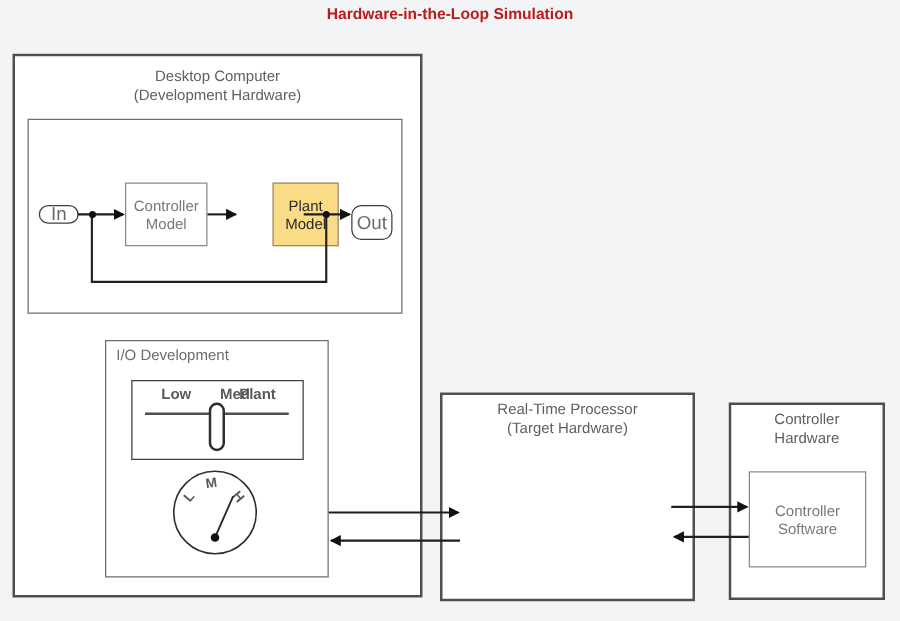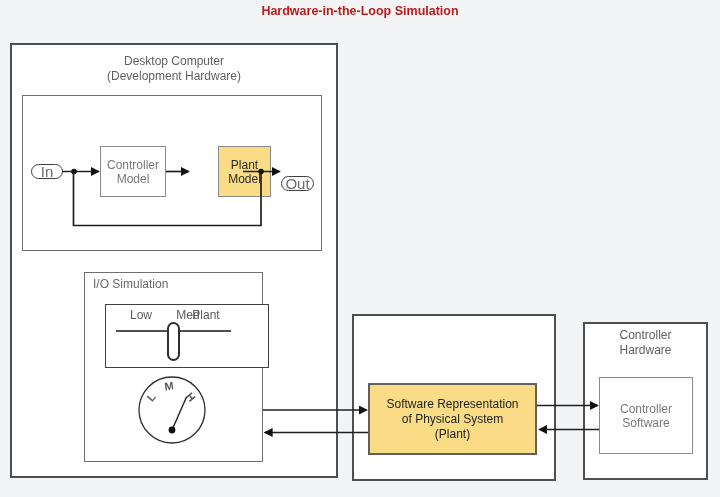--- a/index.html
+++ b/index.html
@@ -70,37 +70,36 @@
   <div class="box gray-box" style="left:22px;top:95px;width:300px;height:156px;"></div>
 
   <div class="port" style="left:31px;top:164px;width:32px;height:15px;">In</div>
 
   <div class="block gray-block" style="left:100px;top:146px;width:66px;height:51px;">Controller
 Model</div>
 
   <div class="block gray-block yellow" style="left:190px;top:146px;width:53px;height:51px;color:#2b2b2b;margin-left:28px;">Plant
 Model</div>
 
-  <div class="port" style="left:281px;top:164px;width:33px;height:15px;margin-top:12px;">Out</div>
+  <div class="port" style="left:281px;top:164px;width:33px;height:28px;">Out</div>
 
   <div class="box gray-box" style="left:84px;top:272px;width:179px;height:190px;"></div>
-  <div class="corner-label" style="left:93px;top:277px;">I/O Simulation</div>
+  <div class="corner-label" style="left:93px;top:277px;">I/O Development</div>
 
-  <div class="box" style="left:105px;top:304px;width:164px;height:64px;border:1.5px solid #3f3f3f;">
+  <div class="box" style="left:105px;top:304px;width:138px;height:64px;border:1.5px solid #3f3f3f;font-weight:bold;">
     <div class="slider-label" style="left:15px;">Low</div>
     <div class="slider-label" style="left:62px;">Med</div>
     <div class="slider-label" style="left:80px;">Plant</div>
     <div class="slider-track"></div>
     <div class="slider-knob"></div>
   </div>
 
   <div class="box dark-box" style="left:352px;top:314px;width:204px;height:167px;"></div>
-  <div class="block yellow" style="left:368px;top:383px;width:169px;height:72px;border:2px solid #5f5f5f;color:#1f1f1f;line-height:15px;">Software Representation
-of Physical System
-(Plant)</div>
+  <div class="box-title" style="left:352px;top:320px;width:204px;">Real-Time Processor
+(Target Hardware)</div>
 
   <div class="box dark-box" style="left:583px;top:322px;width:125px;height:158px;"></div>
   <div class="box-title" style="left:583px;top:328px;width:125px;">Controller
 Hardware</div>
   <div class="block gray-block" style="left:599px;top:377px;width:94px;height:77px;">Controller
 Software</div>
 
   <svg class="overlay" width="720" height="497" viewBox="0 0 720 497">
     <defs>
       <marker id="arrow" viewBox="0 0 10 10" refX="8.5" refY="5" markerWidth="9" markerHeight="9" markerUnits="userSpaceOnUse" orient="auto-start-reverse">

